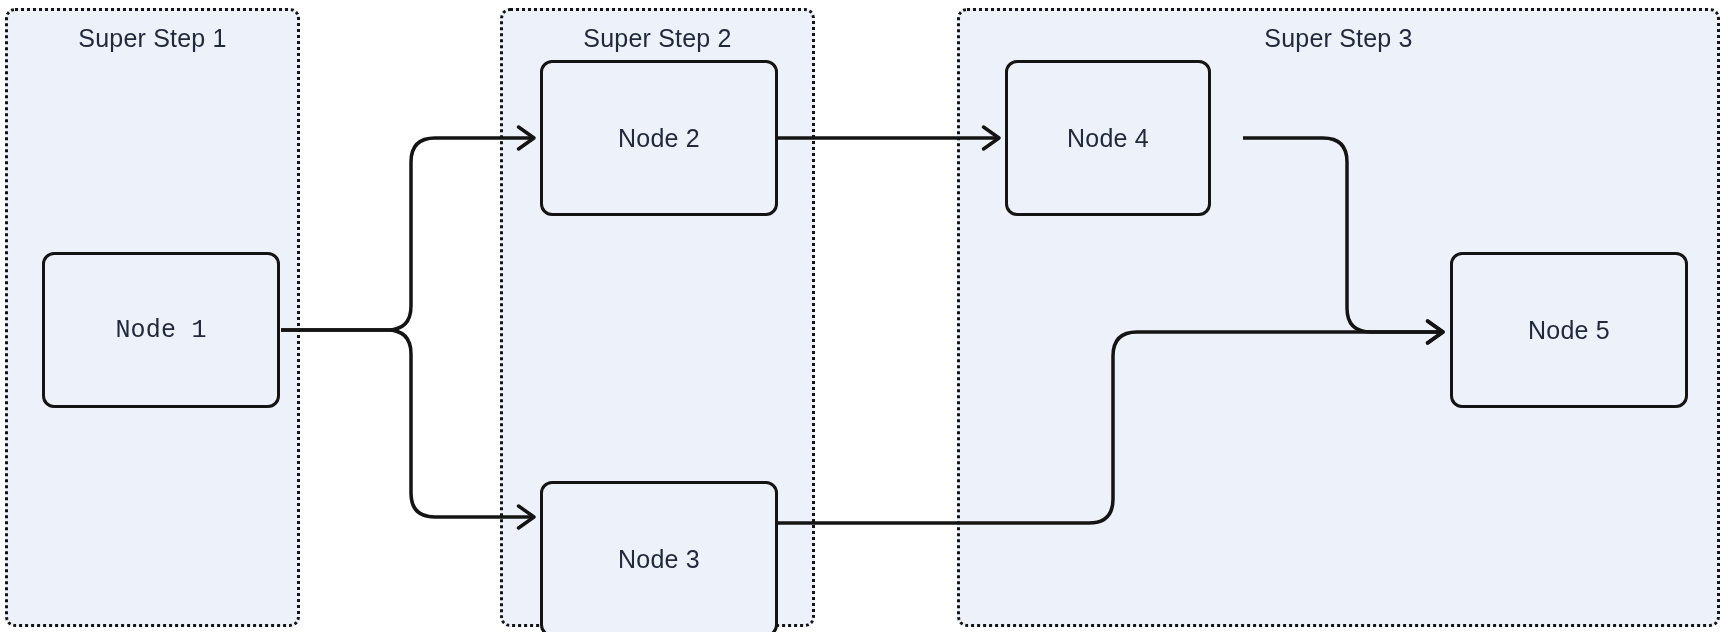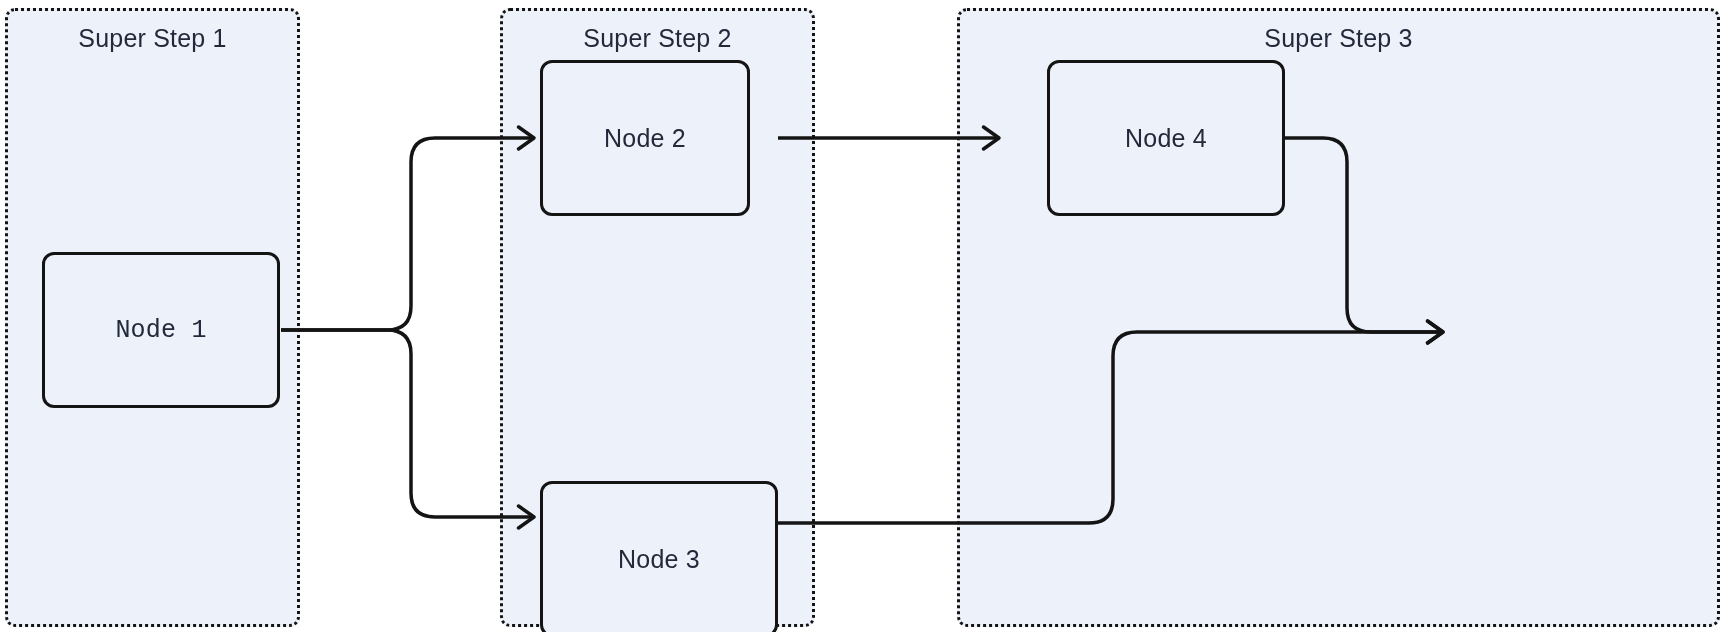--- a/index.html
+++ b/index.html
@@ -79,16 +79,17 @@
 <div class="cluster" style="left: 5px; top: 8px; width: 295px; height: 619px; background: rgb(237, 242, 250); border-color: rgb(20, 20, 20);">
       <div class="cluster-label" style="color: rgb(35, 41, 58);">Super Step 1</div>
     </div>
     <div class="cluster" style="left: 500px; top: 8px; width: 315px; height: 619px; background: rgb(237, 242, 250); border-color: rgb(20, 20, 20);">
       <div class="cluster-label" style="color: rgb(35, 41, 58);">Super Step 2</div>
     </div>
     <div class="cluster" style="left: 957px; top: 8px; width: 763px; height: 619px; background: rgb(237, 242, 250); border-color: rgb(20, 20, 20);">
       <div class="cluster-label" style="color: rgb(35, 41, 58);">Super Step 3</div>
     </div>
     <div class="node" style="left: 42px; top: 252px; width: 238px; height: 156px; background: rgb(237, 242, 250); border-color: rgb(20, 20, 20); color: rgb(35, 41, 58); font-family: Liberation Mono, monospace;">Node 1</div>
-    <div class="node" style="left: 540px; top: 60px; width: 210px; height: 156px; background: rgb(237, 242, 250); border-color: rgb(20, 20, 20); color: rgb(35, 41, 58);">Node 2</div>
+    <div class="node" style="left: 540px; top: 60px; width: 238px; height: 156px; background: rgb(237, 242, 250); border-color: rgb(20, 20, 20); color: rgb(35, 41, 58);">Node 2</div>
     <div class="node" style="left: 540px; top: 445px; width: 238px; height: 156px; background: rgb(237, 242, 250); border-color: rgb(20, 20, 20); color: rgb(35, 41, 58); margin-top: 36px;">Node 3</div>
-    <div class="node" style="left: 1047px; top: 60px; width: 238px; height: 156px; background: rgb(237, 242, 250); border-color: rgb(20, 20, 20); color: rgb(35, 41, 58);">Node 4</div>
+    <div class="node" style="left: 1005px; top: 60px; width: 206px; height: 156px; background: rgb(237, 242, 250); border-color: rgb(20, 20, 20); color: rgb(35, 41, 58);">Node 4</div>
+    <div class="node" style="left: 1450px; top: 252px; width: 238px; height: 156px; background: rgb(237, 242, 250); border-color: rgb(20, 20, 20); color: rgb(35, 41, 58);">Node 5</div>
   </div>
 
 </body></html>

